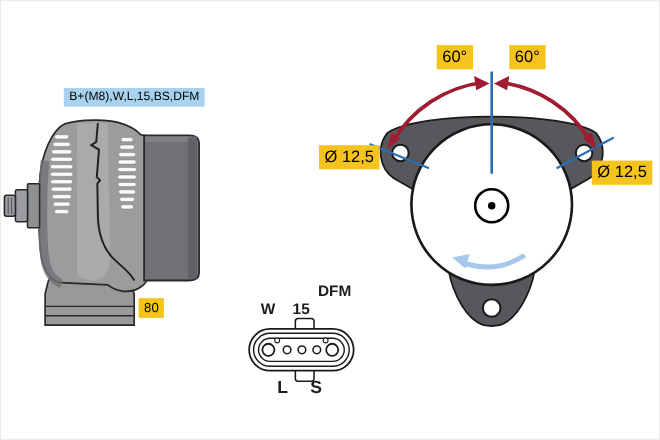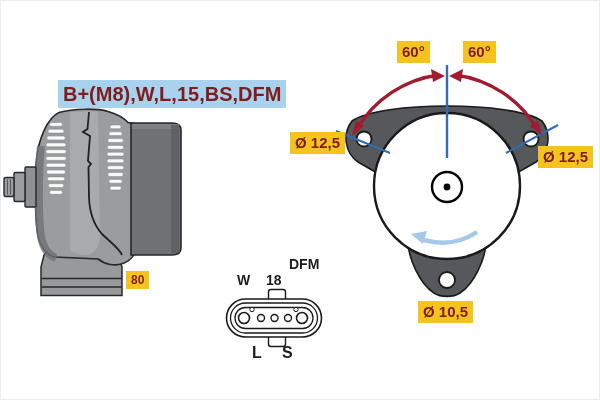--- a/index.html
+++ b/index.html
@@ -1,22 +1,22 @@
 <!DOCTYPE html>
 <html><head>
 <meta charset="utf-8">
 <style>
   html,body{margin:0;padding:0;background:#fff;}
   .stage{position:relative;width:600px;height:400px;background:#ffffff;
          border:1px solid #ececec;box-sizing:border-box;overflow:hidden;
          font-family:"Liberation Sans",sans-serif;}
   svg.draw{position:absolute;left:0;top:0;}
-  .lbl{position:absolute;white-space:nowrap;color:#7f1d1d;font-weight:bold;line-height:1.2;}
+  .lbl{position:absolute;white-space:nowrap;color:#000000;font-weight:normal;line-height:1.2;}
   .lbl.yellow{background:#F5C31D;font-size:15px;padding:2px 5px;}
-  .lbl.blue{background:#A9D2EE;font-size:20px;padding:2px 5px;}
+  .lbl.blue{background:#A9D2EE;font-size:11px;padding:2px 5px;}
   .pin{position:absolute;white-space:nowrap;color:#1c1c1c;font-weight:bold;font-size:14px;}
   .pin.big{font-size:16px;}
 </style>
 </head>
 <body>
 
 <div class="stage">
 
   <svg class="draw" width="600" height="400" viewBox="0 0 600 400">
 
@@ -143,20 +143,19 @@
   <div class="lbl yellow" style="left:125px;top:270px;font-size:12px;">80</div>
 
   <div class="lbl yellow" style="left:396px;top:40px;">60°</div>
 
   <div class="lbl yellow" style="left:462px;top:40px;">60°</div>
 
   <div class="lbl yellow" style="left:289px;top:131px;">Ø 12,5</div>
 
   <div class="lbl yellow" style="left:537px;top:145px;">Ø 12,5</div>
 
-  <div class="lbl yellow" style="left:417px;top:300px;">Ø 10,5</div>
 
   <div class="pin" style="left:236px;top:271px;">W</div>
-  <div class="pin" style="left:265px;top:271px;">18</div>
+  <div class="pin" style="left:265px;top:271px;">15</div>
   <div class="pin" style="left:288px;top:255px;">DFM</div>
   <div class="pin big" style="left:251px;top:343px;">L</div>
   <div class="pin big" style="left:281px;top:343px;">S</div>
 </div>
 
 </body></html>

